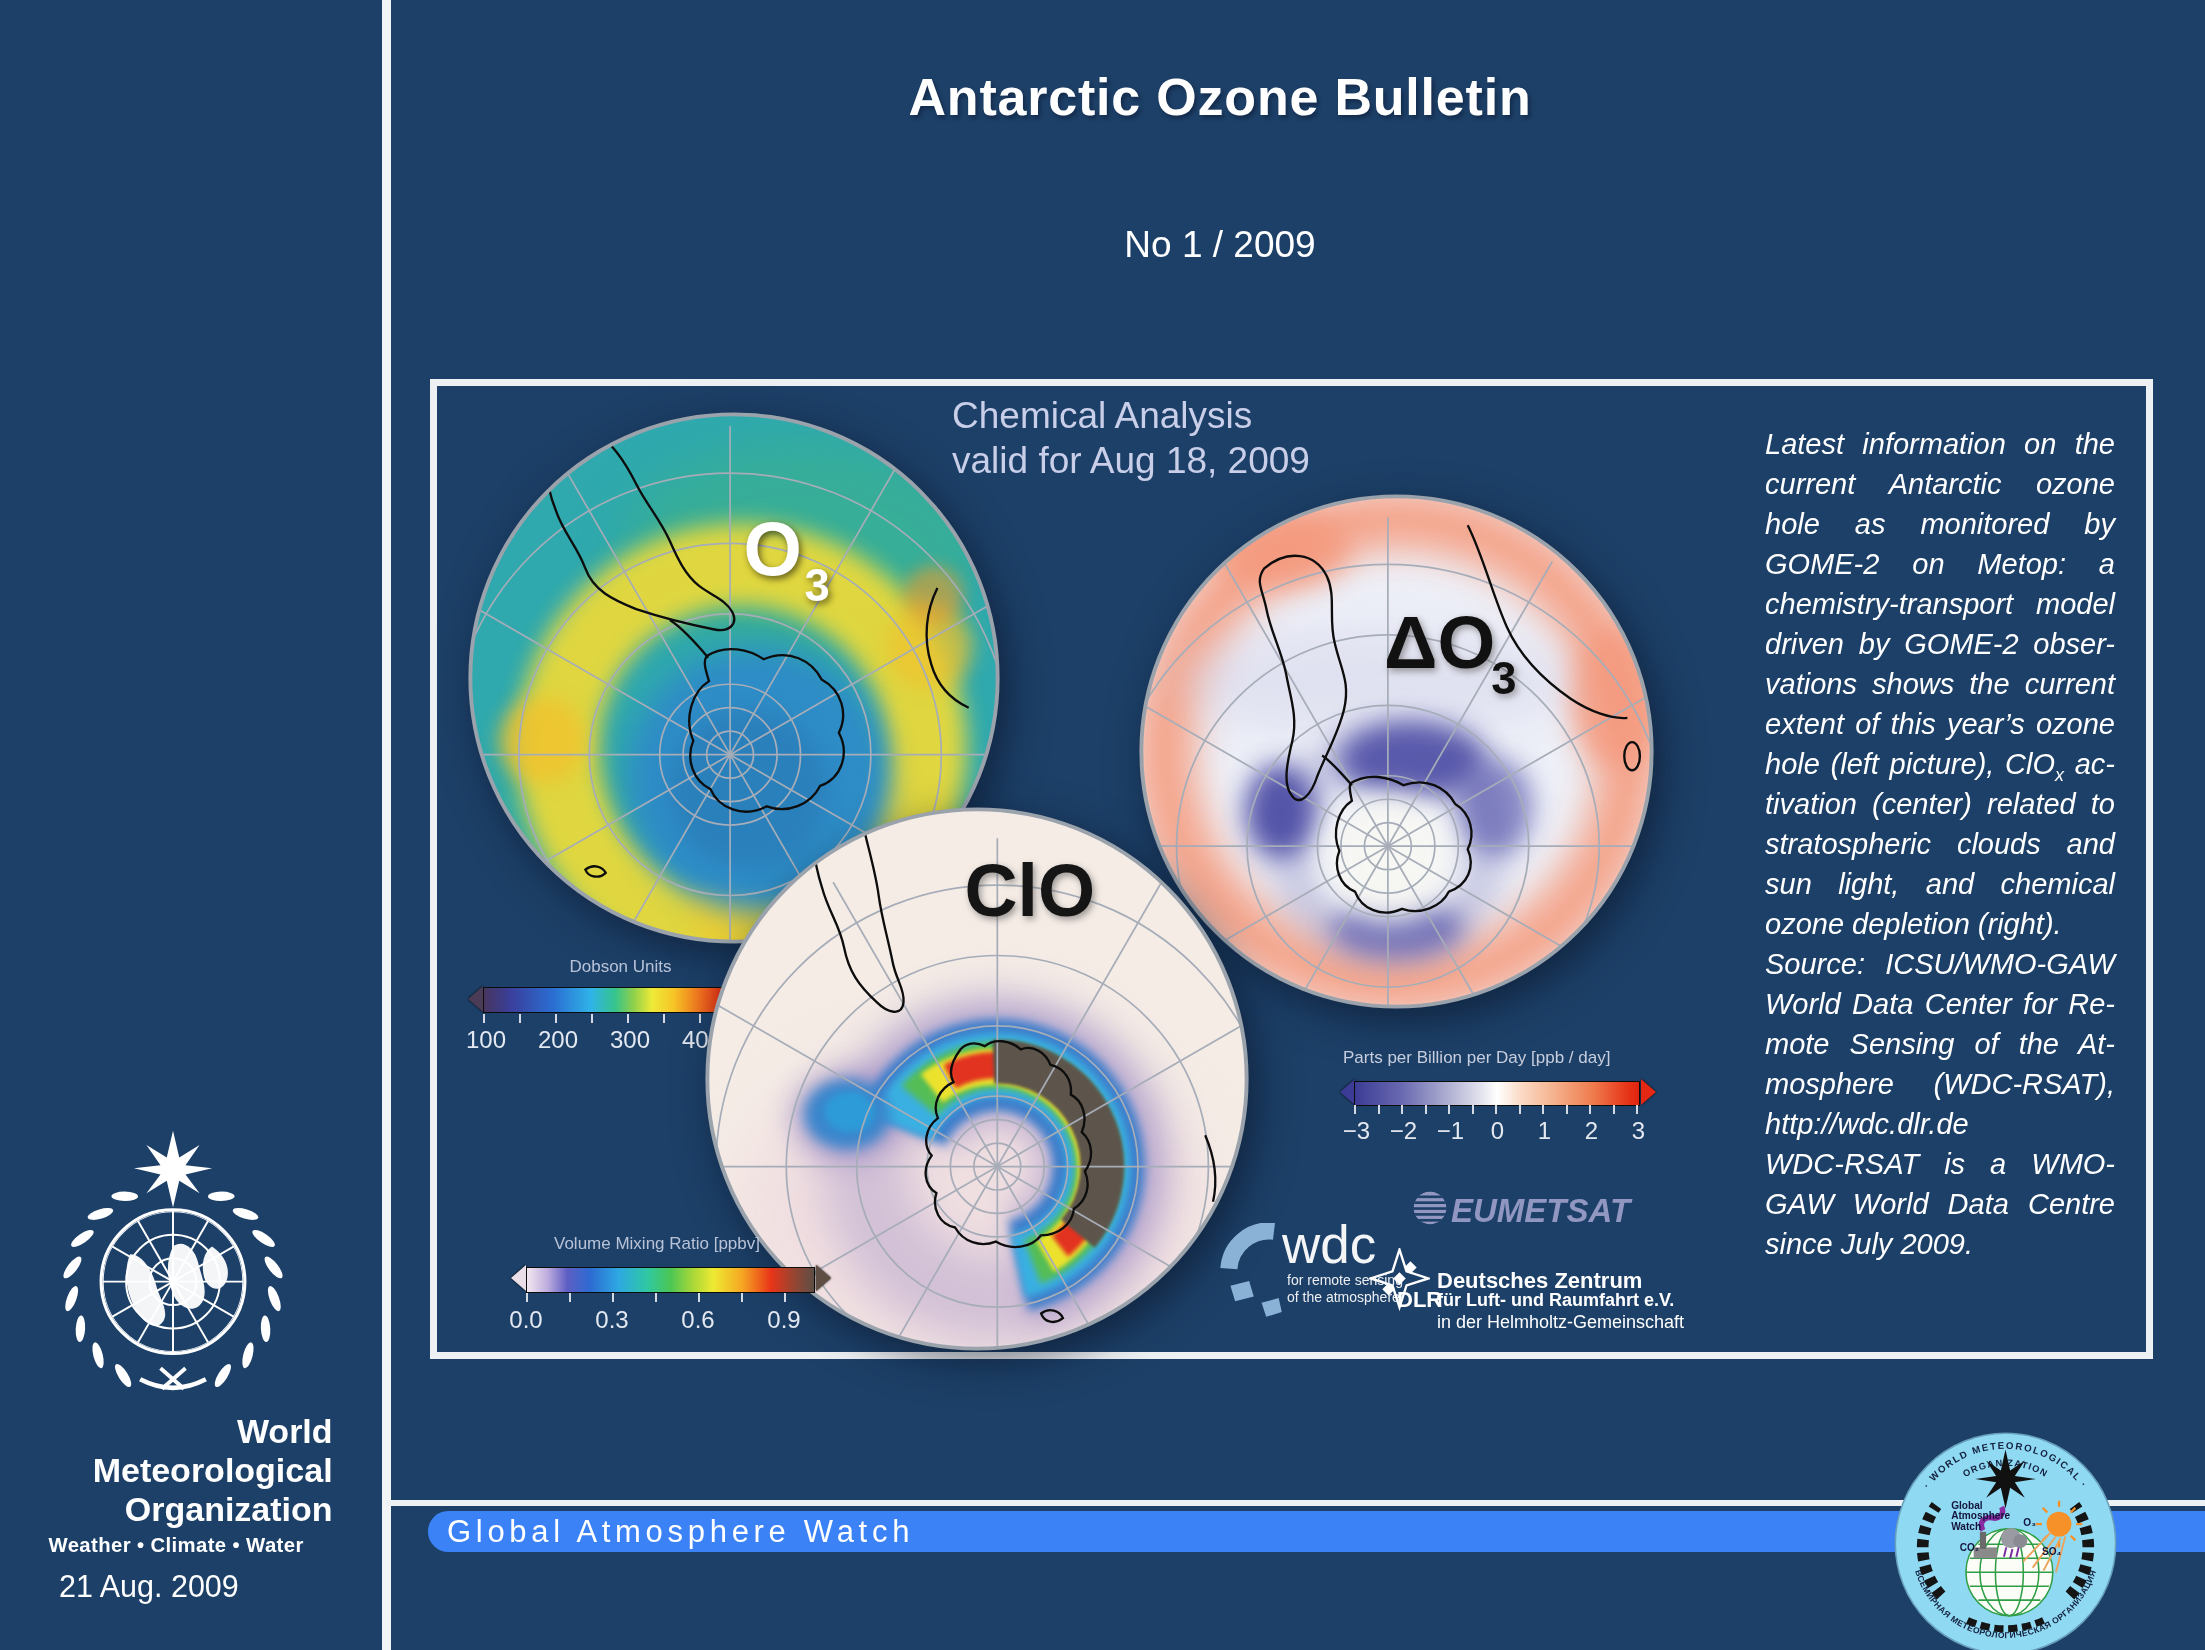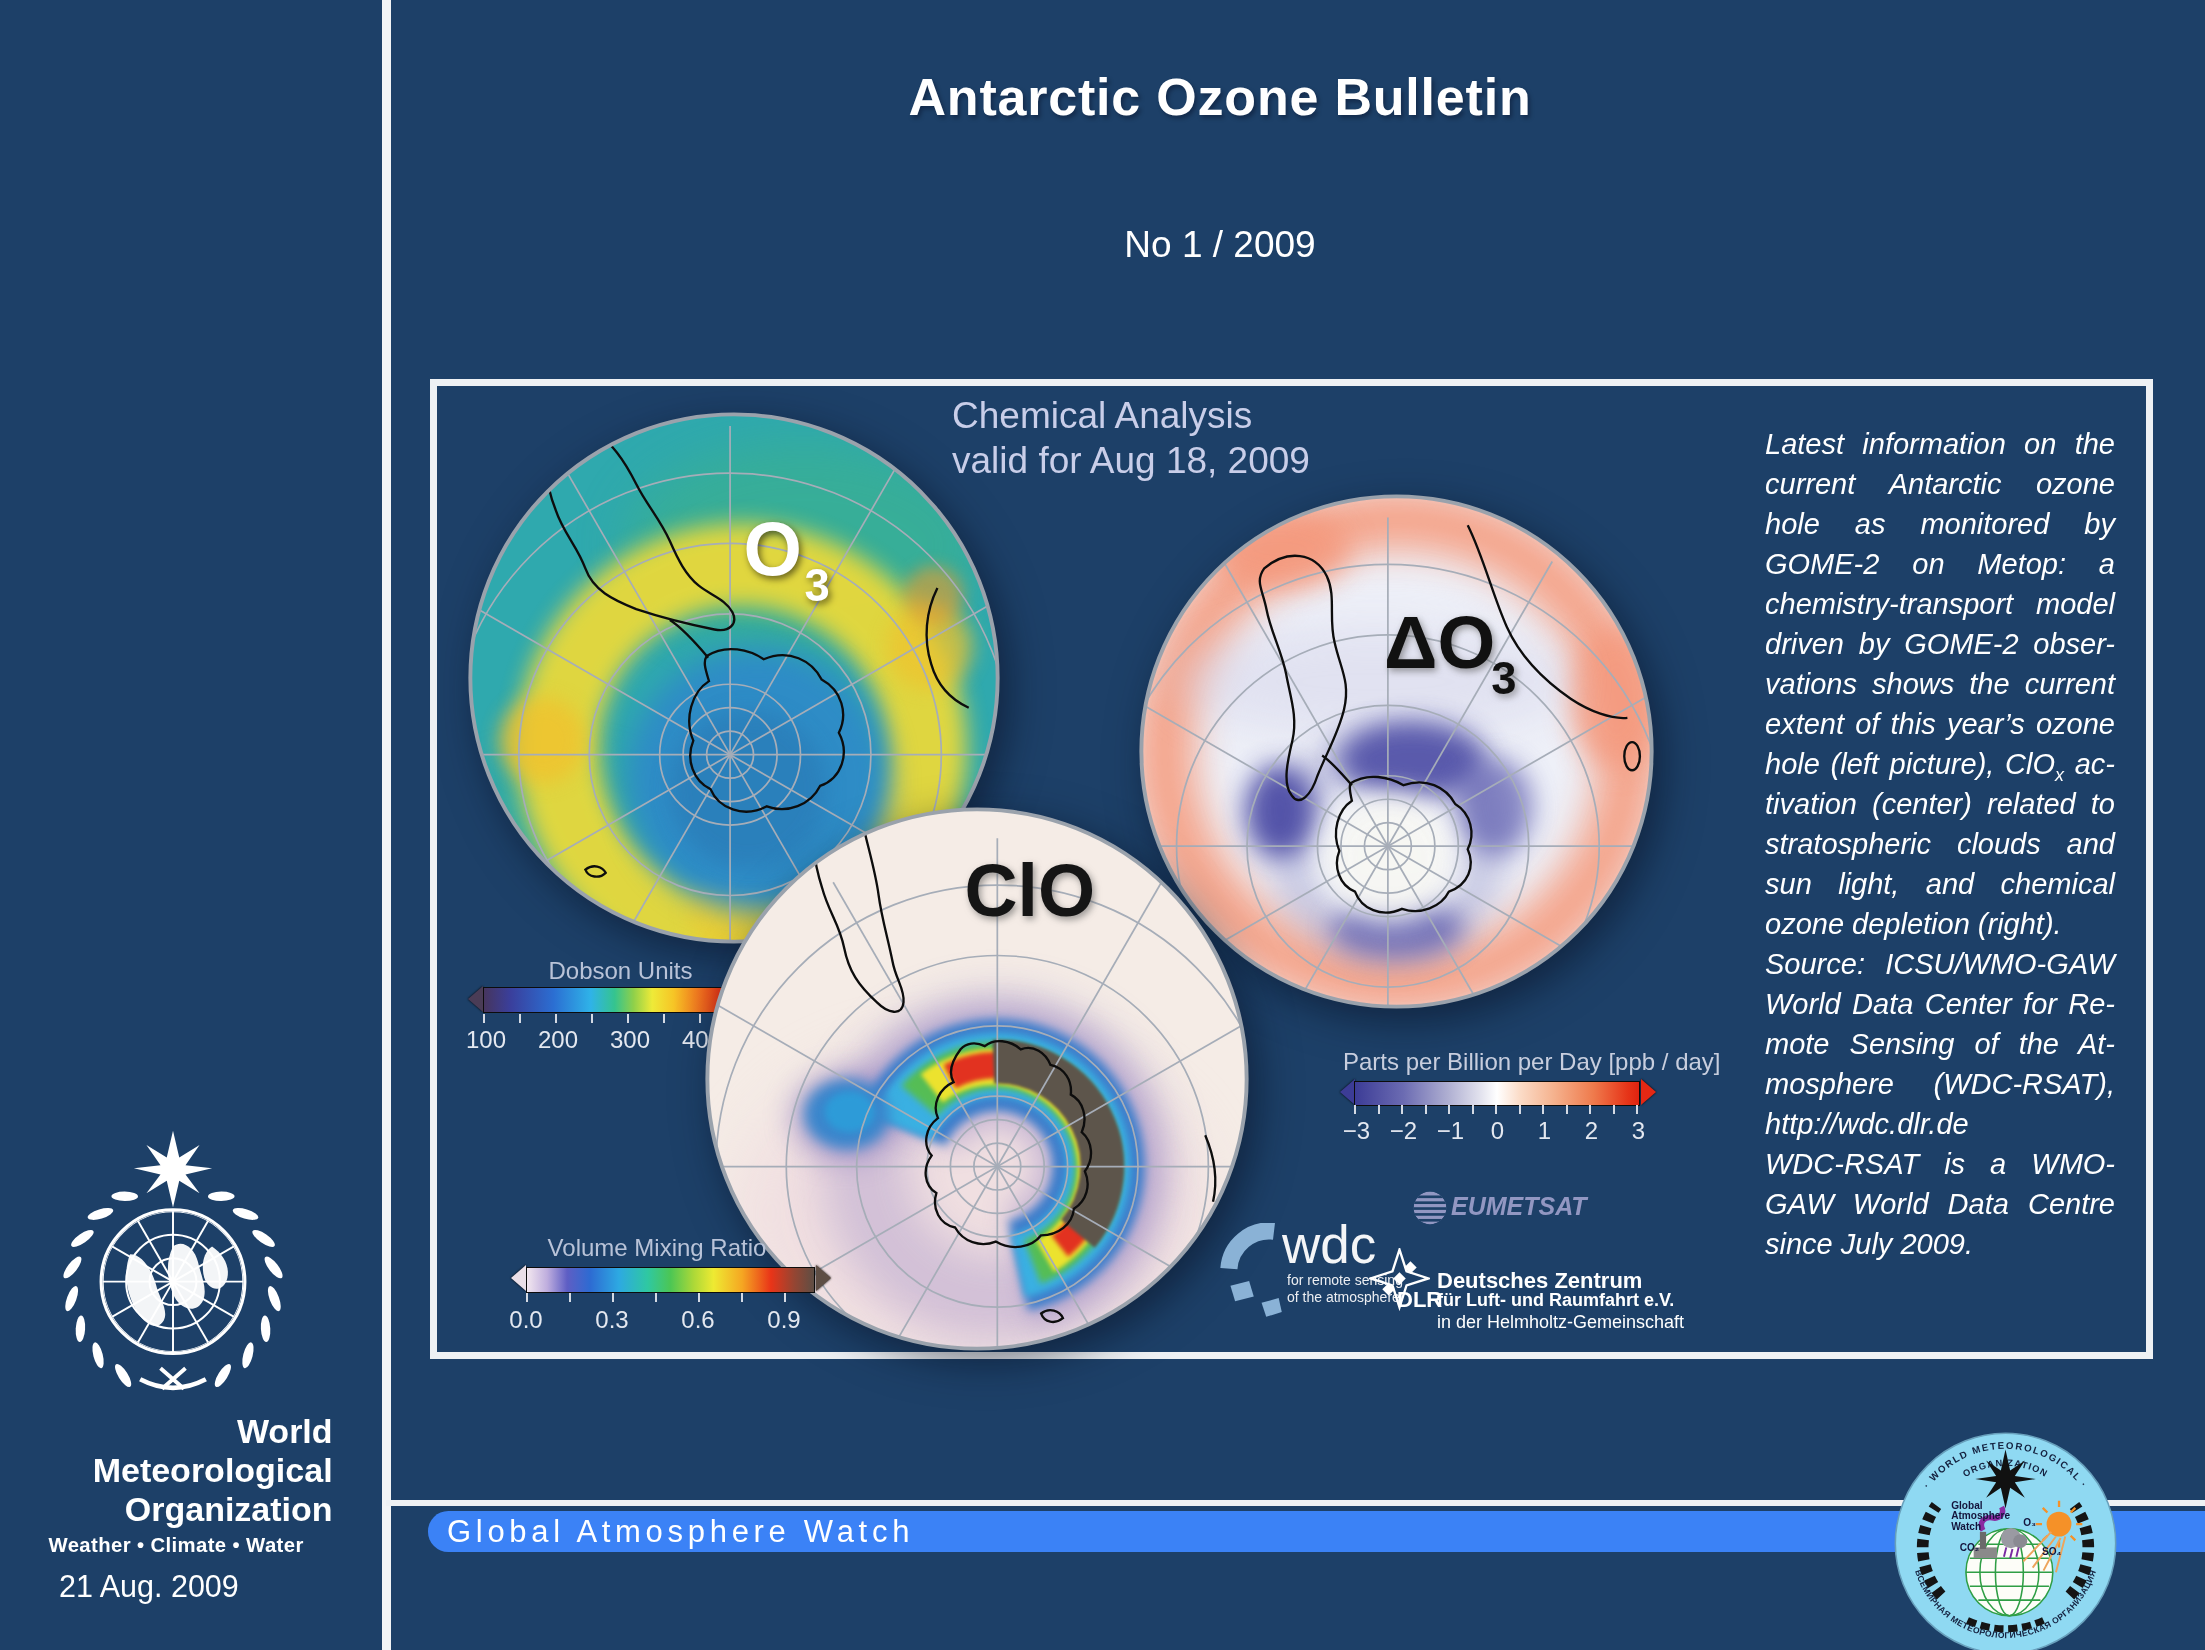--- a/index.html
+++ b/index.html
@@ -12,21 +12,21 @@
          color:#ffffff;letter-spacing:0.8px;z-index:1;text-shadow:2.3px 3.1px 4.7px rgba(0,0,20,.35)}
   #subtitle{left:391px;top:224px;width:1658px;text-align:center;font-size:37px;color:#fff;z-index:1}
   
   #panel{left:430px;top:379px;width:1723px;height:980px;border:7px solid #eef1f4;box-sizing:border-box;z-index:1}
   #chem-heading{left:952px;top:393px;font-size:37px;line-height:45px;color:#c9cee9;z-index:2}
   .globe{z-index:2;filter:drop-shadow(9.4px 12.5px 20.3px rgba(2,8,24,.5))}
   #o3-globe{left:468px;top:412px}
   #delta-globe{left:1139px;top:494px}
   #clo-globe{left:705px;top:807px;z-index:3}
   
-  .cb-title{font-size:24px;color:#b9c3d8;z-index:4}
+  .cb-title{font-size:17px;color:#b9c3d8;z-index:4}
   .cb-bar{border:1.6px solid #0c0c0c;z-index:4}
   .cb-ticks{z-index:4;background:repeating-linear-gradient(90deg,#d4dae4 0 2.3px,transparent 2.3px 36px)}
   .cb-labels{display:flex;justify-content:space-between;font-size:24px;color:#e4e8f0;z-index:4}
   .cb-labels span{text-align:center}
   .arr{width:0;height:0;border-top:13.3px solid transparent;border-bottom:13.3px solid transparent;z-index:4;
        filter:drop-shadow(0 0 1.2px #000)}
   #dob-title{left:503px;top:957px;width:235px;text-align:center;z-index:2}
   #dob-bar{left:483px;top:987px;width:267px;height:24px;z-index:2;background:linear-gradient(90deg,#46355e 0%,#3a3f9c 10%,#2b6ed2 26%,#2fb3e8 40%,#35c48e 49%,#8fd04a 56%,#eeea38 63%,#f6c526 71%,#f1791f 80%,#e62814 90%,#da1d10 100%)}
   #dob-arrow{left:468px;top:986px;border-right:15px solid #4a3c56;z-index:2}
   #dob-ticks{left:483px;top:1014px;width:267px;height:8.6px;z-index:2}
@@ -54,21 +54,21 @@
   #wdc-arcs{left:1218px;top:1223px;z-index:4}
   #wdc-name{left:1282px;top:1214px;font-size:53px;color:#f4f5f7;z-index:4}
   #wdc-sub1{left:1287px;top:1272px;font-size:14px;color:#eceef2;z-index:4}
   #wdc-sub2{left:1287px;top:1289px;font-size:14px;color:#eceef2;z-index:4}
   #dlr-star{left:1369px;top:1248px;z-index:4}
   #dlr-abbr{left:1397px;top:1287px;font-size:22px;font-weight:bold;z-index:4}
   #dlr-l1{left:1437px;top:1268px;font-size:22px;font-weight:bold;z-index:4}
   #dlr-l2{left:1437px;top:1290px;font-size:18px;font-weight:bold;z-index:4}
   #dlr-l3{left:1437px;top:1312px;font-size:18px;z-index:4}
   #eum-icon{left:1412px;top:1190px;z-index:4}
-  #eum-name{left:1451px;top:1192px;font-size:25px;font-style:italic;font-weight:bold;color:#9297c2;z-index:4}
+  #eum-name{left:1451px;top:1192px;font-size:33px;font-style:italic;font-weight:bold;color:#9297c2;z-index:4}
   
   #rule{left:386px;top:1500px;width:1819px;height:6.3px;background:#eef1f4;z-index:4}
   #gaw-bar{left:428px;top:1511px;width:1778px;height:41px;background:#3b82f6;border-radius:20.3px 0 0 20.3px;
            font-size:31px;line-height:41px;letter-spacing:4.7px;padding-left:19px;box-sizing:border-box;color:#fff;z-index:5}
   #gaw-logo{left:1893px;top:1431px;z-index:6}
   
   #wmo-logo{left:48px;top:1129px}
   #org{left:19.6px;top:1412px;width:313px;text-align:right;font-size:34px;font-weight:bold;line-height:39px}
   #tagline{left:19.6px;top:1534px;width:313px;text-align:center;font-size:20.3px;font-weight:bold;letter-spacing:0.4px}
   #date{left:59px;top:1569px;font-size:30.5px}

